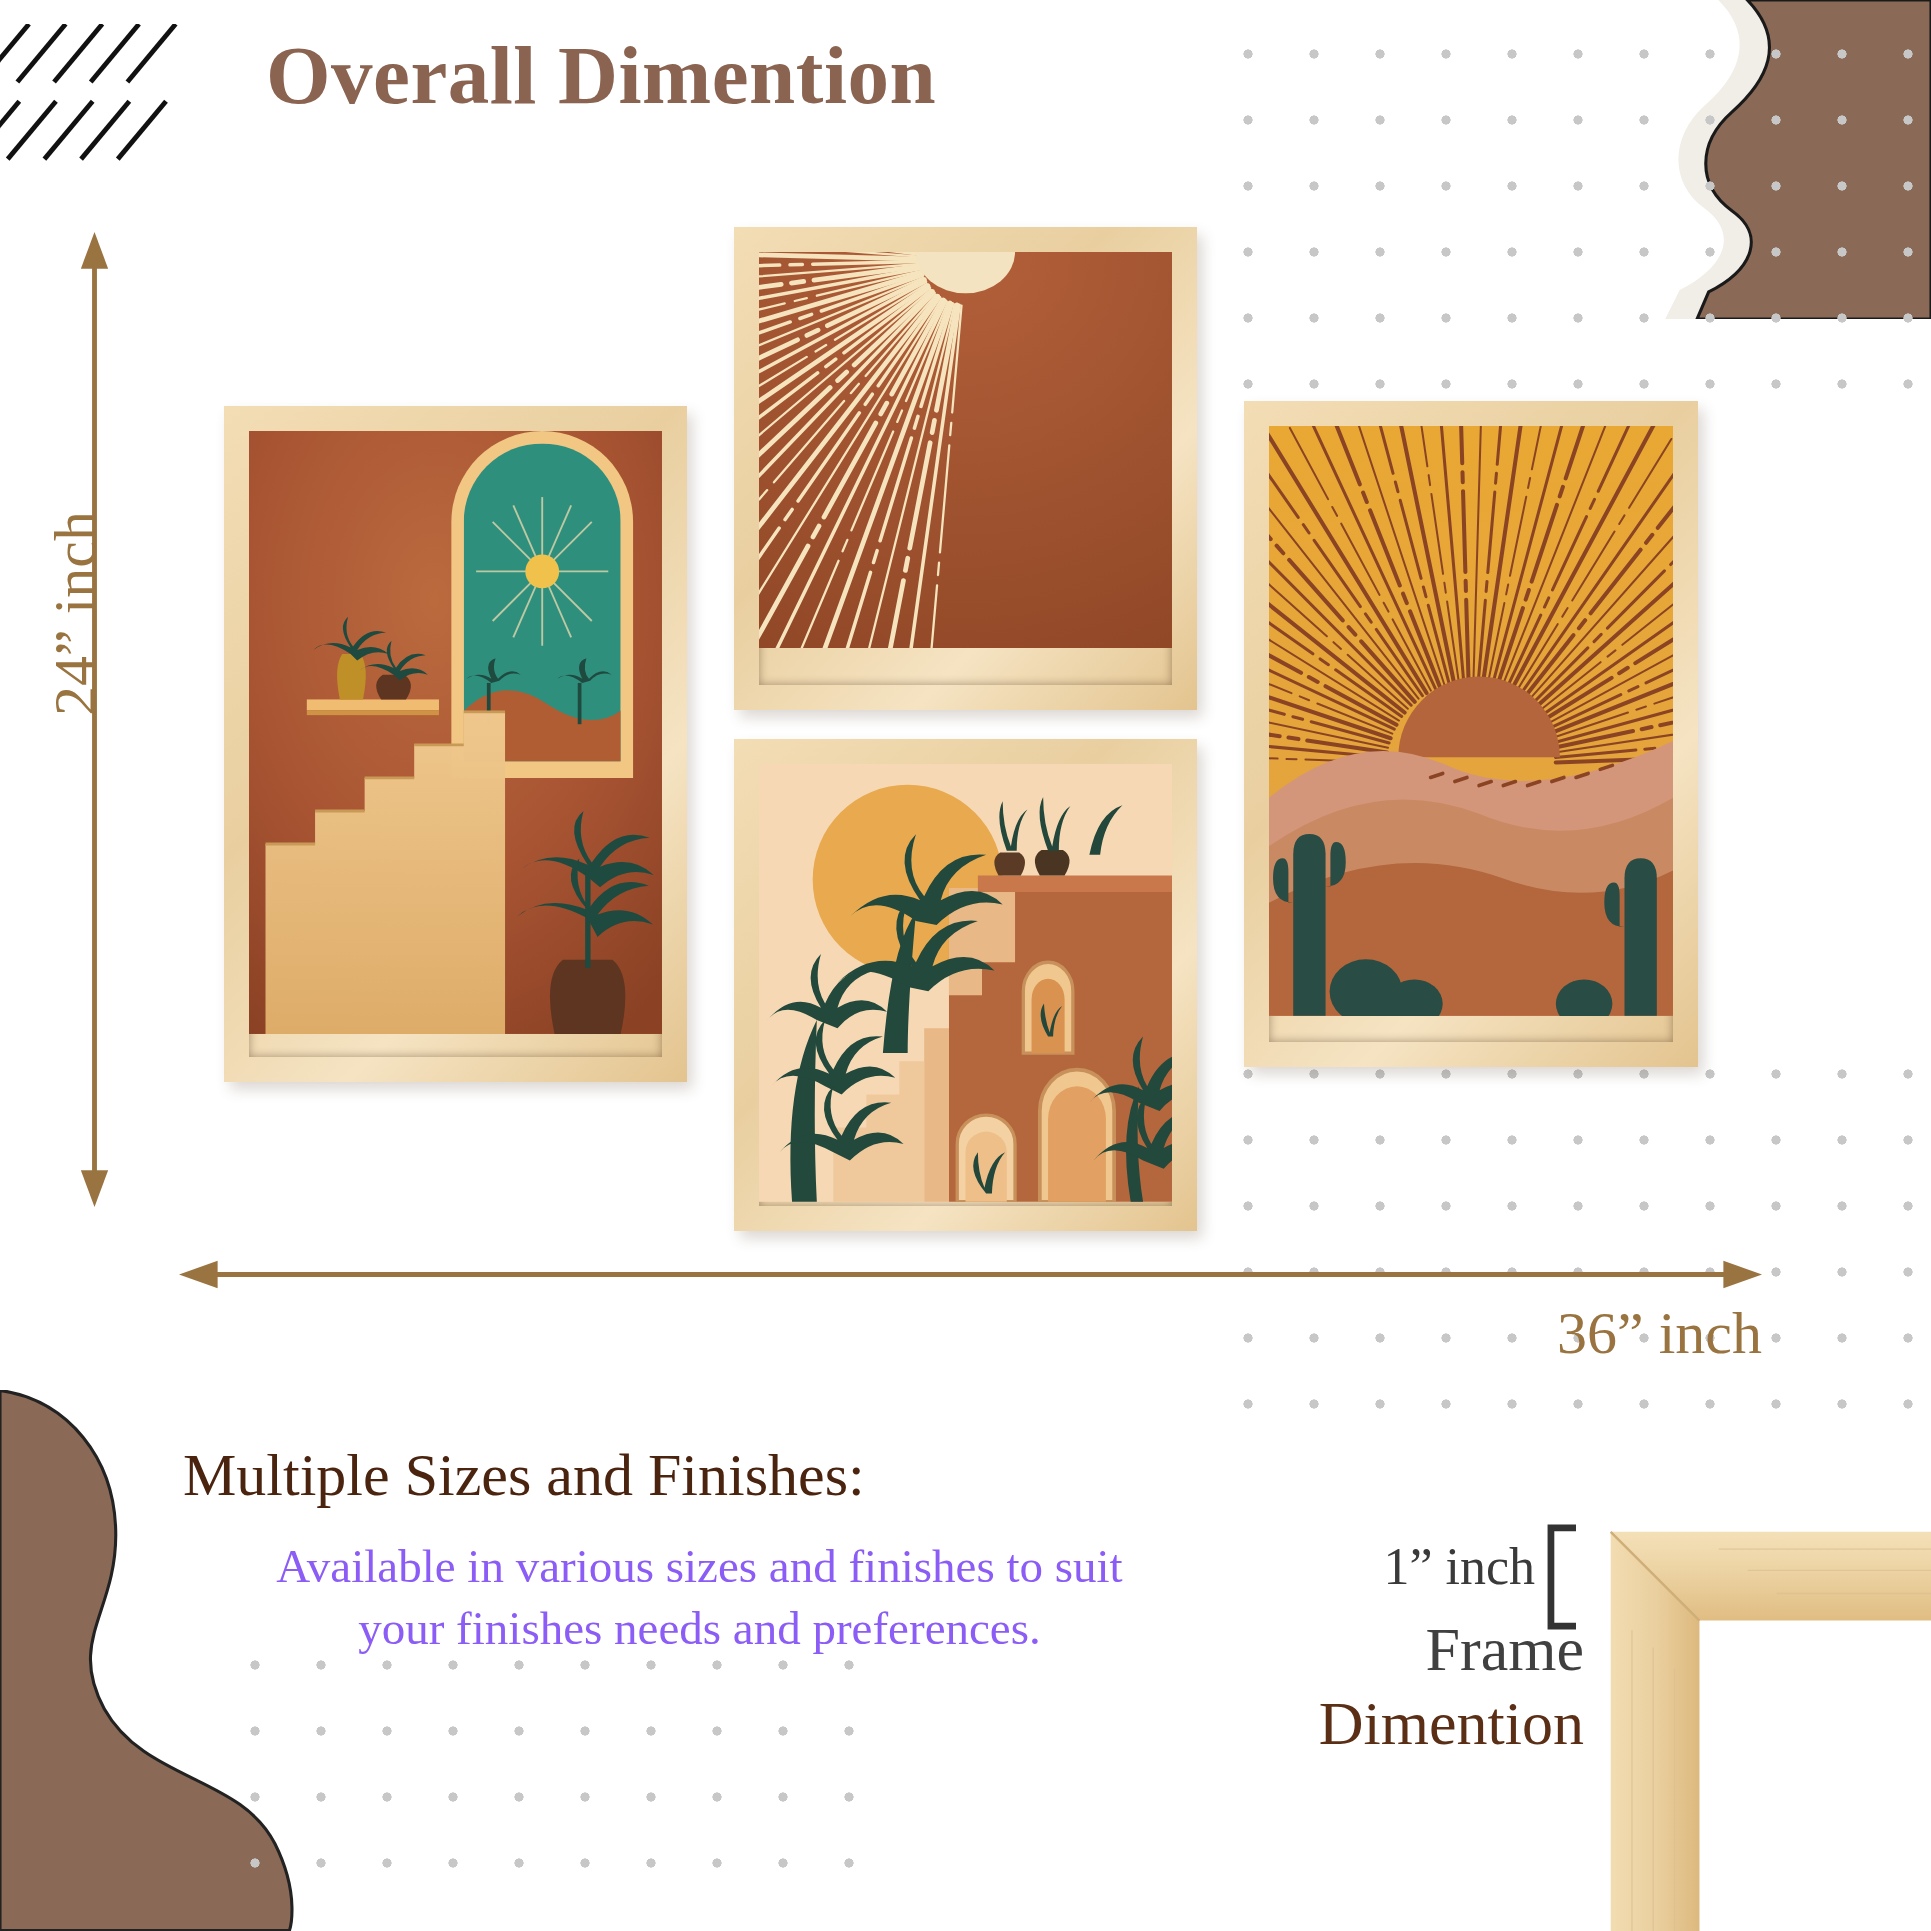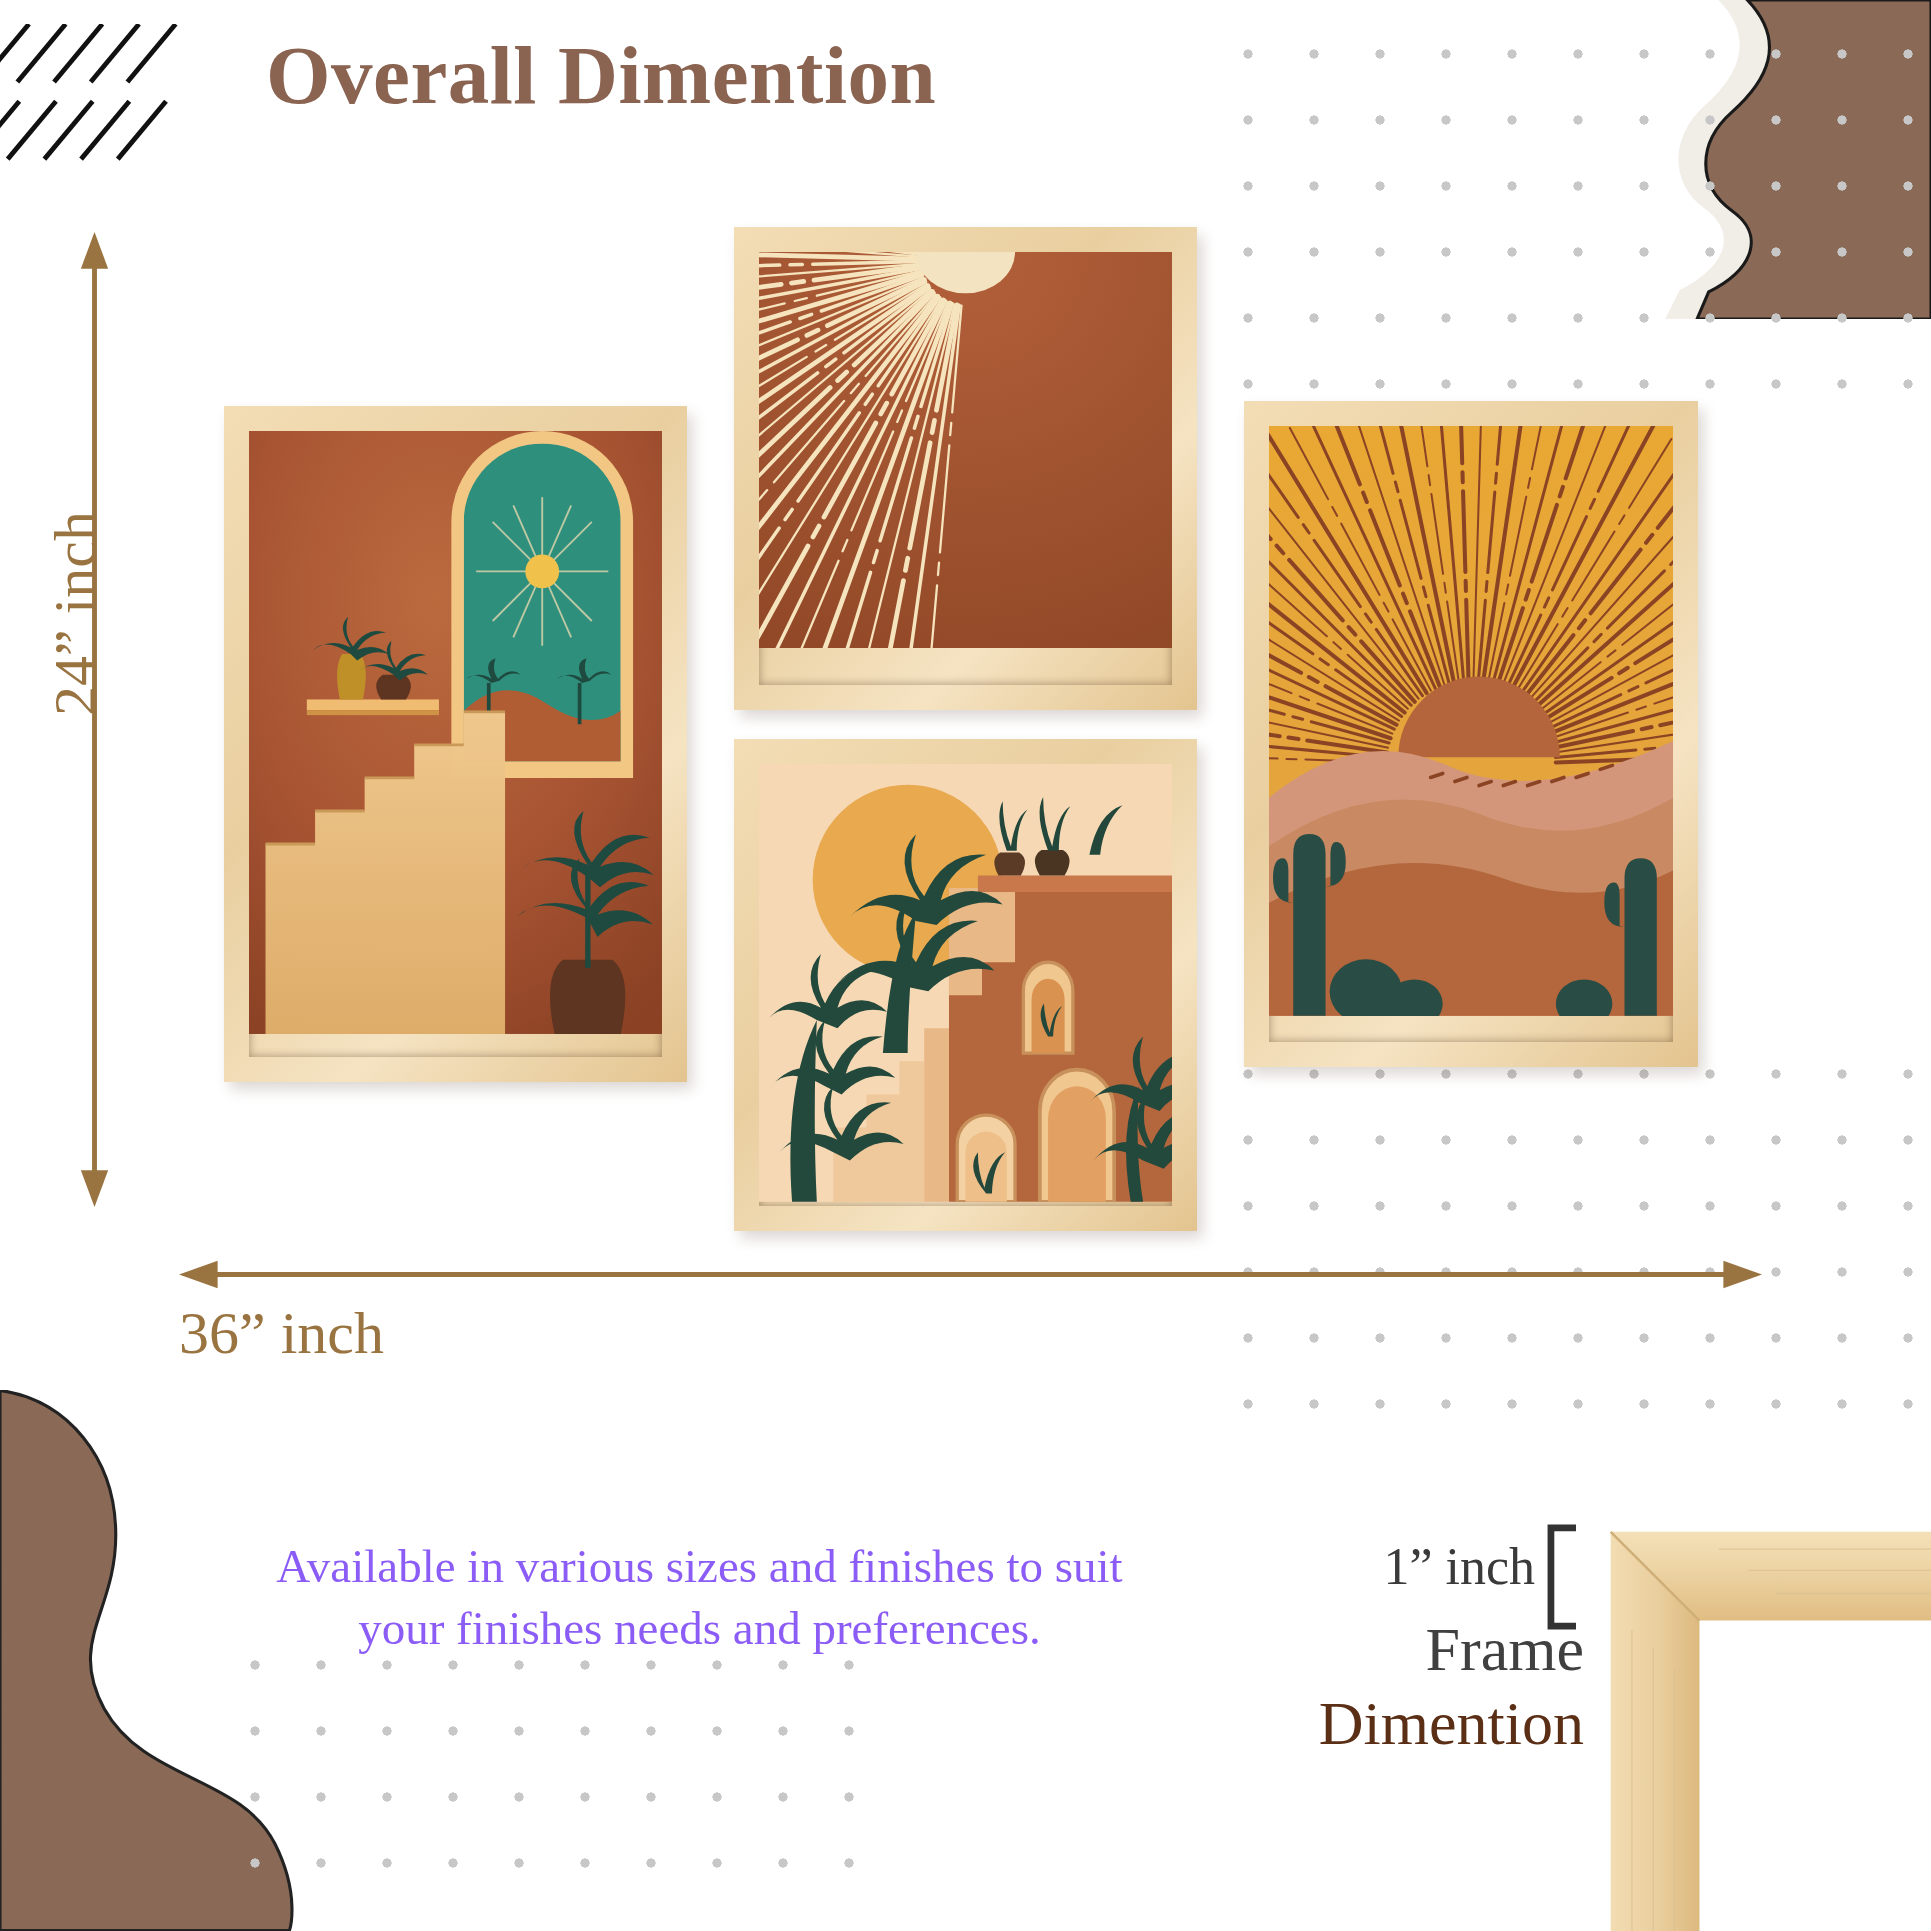--- a/index.html
+++ b/index.html
@@ -43,21 +43,21 @@
   
   #dim-v{position:absolute;left:75px;top:232px;width:39px;height:975px;}
   #dim-v-label{
     position:absolute;left:-50px;top:579px;width:251px;
     transform:rotate(-90deg);transform-origin:50% 50%;
     text-align:center;font-size:60px;color:#9a7440;white-space:nowrap;
   }
   #dim-h{position:absolute;left:179px;top:1255px;width:1583px;height:39px;}
   #dim-h-label{
     position:absolute;left:179px;top:1299px;width:1583px;
-    text-align:left;font-size:60px;color:#9a7440;white-space:nowrap;
+    text-align:right;font-size:60px;color:#9a7440;white-space:nowrap;
   }
 
   
   .frame{
     position:absolute;
     background:linear-gradient(135deg,#f3ddb5 0%,#e9cfa0 40%,#f5e3c2 70%,#e3c48f 100%);
     box-shadow:5.8px 7.7px 13.5px rgba(90,70,50,0.22);
     box-sizing:border-box;
   }
   .frame .mat{
@@ -449,20 +449,21 @@
 
         <g fill="#294c44">
           <path d="M88,146 L88,112 q0,-5 4,-5 q4,0 4,5 L96,146 Z"></path>
           <path d="M88,124 q-5,0 -5,-6 q0,-5 2.4,-5 q1.4,0 1.4,3.4 L86.8,124 Z"></path>
           <ellipse cx="78" cy="143" rx="7" ry="6"></ellipse>
         </g>
       </svg>
     </div>
   </div>
 
+  <div id="heading-sizes">Multiple Sizes and Finishes:</div>
   <div id="body-sizes">
     <div>Available in various sizes and finishes to suit</div>
     <div>your finishes needs and preferences.</div>
   </div>
 
   <div id="thickness-label">1” inch</div>
   <svg id="thickness-bracket" viewBox="0 0 40 110">
     <path d="M34,4 L8,4 L8,106 L34,106" fill="none" stroke="#333" stroke-width="7"></path>
   </svg>
   <div id="frame-word">Frame</div>

